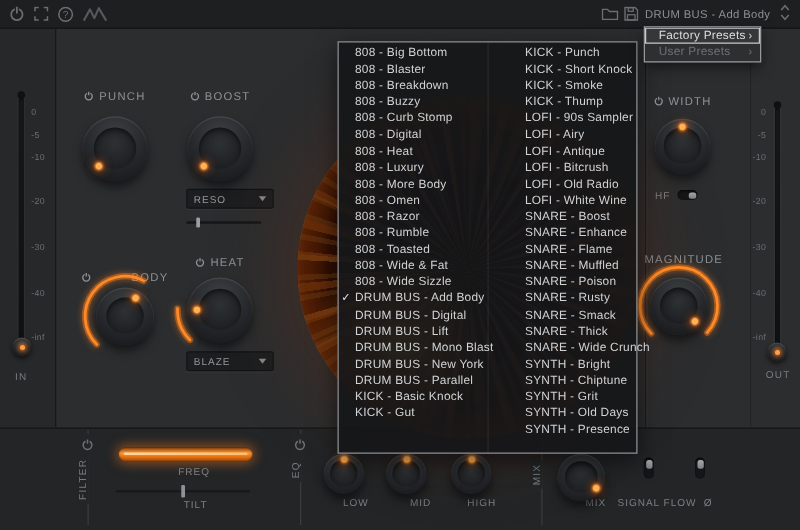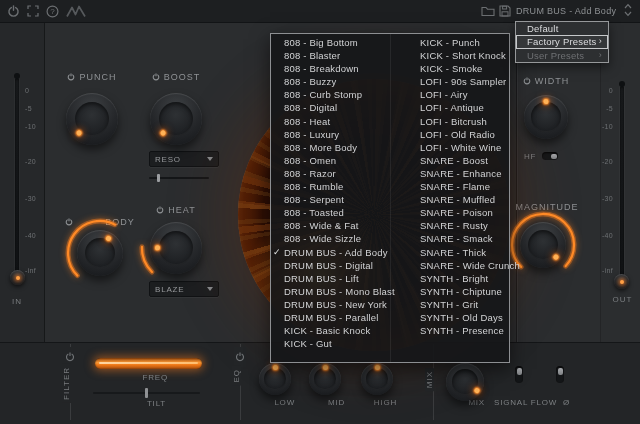--- a/index.html
+++ b/index.html
@@ -337,37 +337,37 @@
         <div class="menu-item"><span>808 - Breakdown</span></div>
         <div class="menu-item"><span>808 - Buzzy</span></div>
         <div class="menu-item"><span>808 - Curb Stomp</span></div>
         <div class="menu-item"><span>808 - Digital</span></div>
         <div class="menu-item"><span>808 - Heat</span></div>
         <div class="menu-item"><span>808 - Luxury</span></div>
         <div class="menu-item"><span>808 - More Body</span></div>
         <div class="menu-item"><span>808 - Omen</span></div>
         <div class="menu-item"><span>808 - Razor</span></div>
         <div class="menu-item"><span>808 - Rumble</span></div>
-        <div class="menu-item"><span>808 - Serpent</span></div>
         <div class="menu-item"><span>808 - Toasted</span></div>
         <div class="menu-item"><span>808 - Wide &amp; Fat</span></div>
         <div class="menu-item"><span>808 - Wide Sizzle</span></div>
         <div class="menu-item"><span class="check">✓</span><span>DRUM BUS - Add Body</span></div>
         <div class="menu-item"><span>DRUM BUS - Digital</span></div>
         <div class="menu-item"><span>DRUM BUS - Lift</span></div>
         <div class="menu-item"><span>DRUM BUS - Mono Blast</span></div>
         <div class="menu-item"><span>DRUM BUS - New York</span></div>
         <div class="menu-item"><span>DRUM BUS - Parallel</span></div>
         <div class="menu-item"><span>KICK - Basic Knock</span></div>
         <div class="menu-item"><span>KICK - Gut</span></div>
       </div>
     <div class="menu-col" id="menu-col-right">
         <div class="menu-item"><span>KICK - Punch</span></div>
         <div class="menu-item"><span>KICK - Short Knock</span></div>
         <div class="menu-item"><span>KICK - Smoke</span></div>
+        <div class="menu-item"><span>KICK - Thump</span></div>
         <div class="menu-item"><span>LOFI - 90s Sampler</span></div>
         <div class="menu-item"><span>LOFI - Airy</span></div>
         <div class="menu-item"><span>LOFI - Antique</span></div>
         <div class="menu-item"><span>LOFI - Bitcrush</span></div>
         <div class="menu-item"><span>LOFI - Old Radio</span></div>
         <div class="menu-item"><span>LOFI - White Wine</span></div>
         <div class="menu-item"><span>SNARE - Boost</span></div>
         <div class="menu-item"><span>SNARE - Enhance</span></div>
         <div class="menu-item"><span>SNARE - Flame</span></div>
         <div class="menu-item"><span>SNARE - Muffled</span></div>
@@ -378,18 +378,17 @@
         <div class="menu-item"><span>SNARE - Wide Crunch</span></div>
         <div class="menu-item"><span>SYNTH - Bright</span></div>
         <div class="menu-item"><span>SYNTH - Chiptune</span></div>
         <div class="menu-item"><span>SYNTH - Grit</span></div>
         <div class="menu-item"><span>SYNTH - Old Days</span></div>
         <div class="menu-item"><span>SYNTH - Presence</span></div>
       </div>
   </div>
 
   <div class="ctx" id="context-menu">
-      <div class="ctx-item"><span>Default</span></div>
       <div class="ctx-item highlighted"><span>Factory Presets</span><span class="ctx-arrow">›</span></div>
       <div class="ctx-item disabled"><span>User Presets</span><span class="ctx-arrow">›</span></div>
     </div>
 
 </div>
 
 </body></html>

